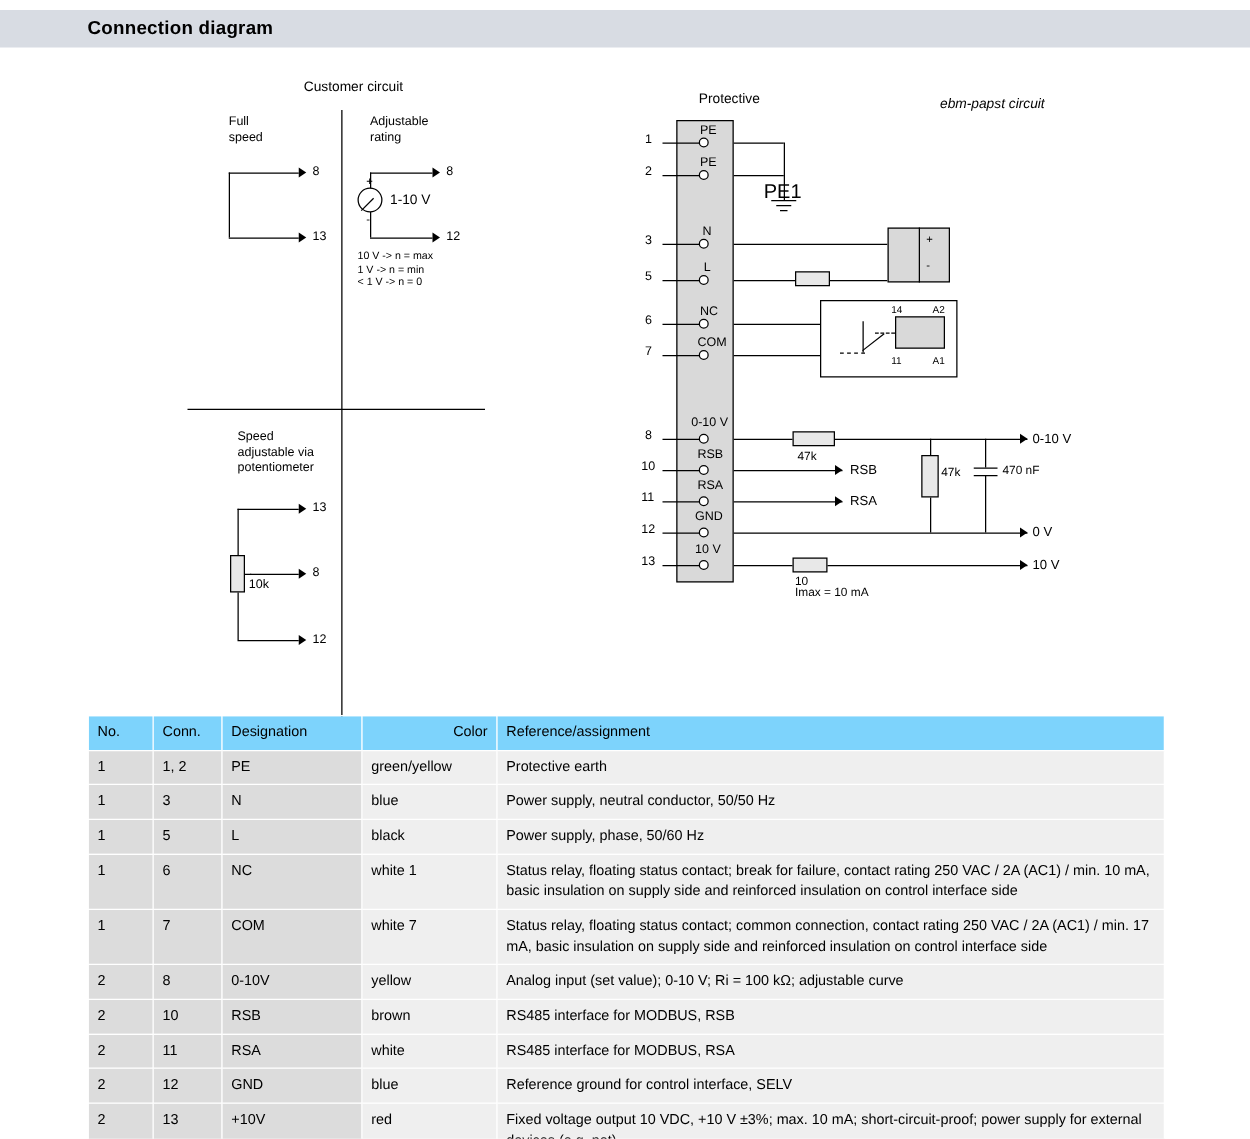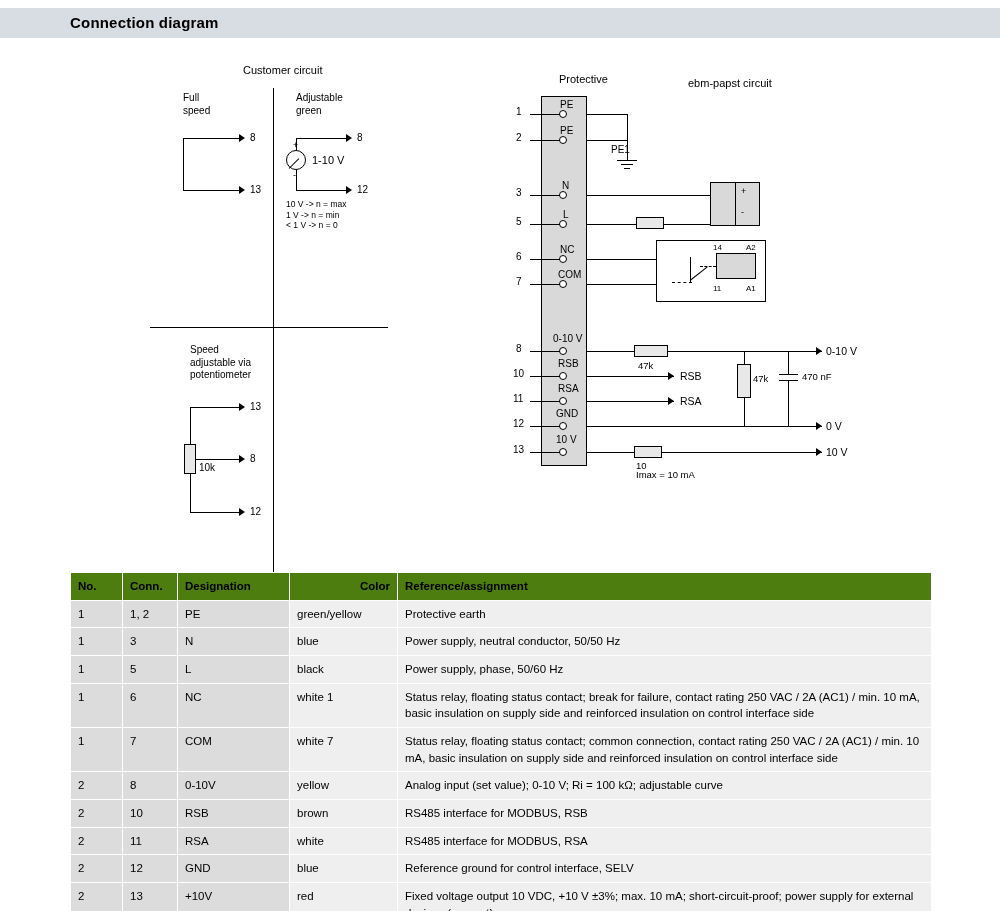--- a/index.html
+++ b/index.html
@@ -52,53 +52,53 @@
   
   table{
     position:absolute; left:70px; top:572px; width:862px;
     border-collapse:collapse; font-size:11.5px;
   }
   th,td{
     border:1px solid #ffffff;
     padding:5px 7px; text-align:left; vertical-align:top;
     line-height:1.45;
   }
-  thead th{ background:#4d7c0f; font-weight:bold; }
+  thead th{ background:#7dd3fc; font-weight:normal; }
   tbody tr td{ background:#efefef; }
   tbody tr td:first-child, tbody tr td:nth-child(2), tbody tr td:nth-child(3){ background:#dcdcdc; }
   tbody tr td:nth-child(3){ background:#dcdcdc; }
   .c0{ width:52px; } .c1{ width:55px; } .c2{ width:112px; } .c3{ width:108px;text-align:right; }
 </style>
 </head>
 <body>
 
 <div class="header-bar"></div>
 <div class="header-title">Connection diagram</div>
 
 <div class="diagram">
 
   <div class="cap" style="left:243px; top:20px;">Customer circuit</div>
   <div class="cap" style="left:559px; top:29px;">Protective</div>
-  <div class="cap" style="left:688px; top:33px;">ebm-papst circuit</div>
+  <div class="cap" style="left:752px; top:33px;font-style:italic;">ebm-papst circuit</div>
 
   <div class="ln vln" style="left:273px; top:44px; height:520px;"></div>
   <div class="ln hln" style="left:150px; top:283px; width:238px;"></div>
 
   <div class="lbl" style="left:183px; top:48px;">Full
 speed</div>
   <div class="ln hln" style="left:183px; top:94px; width:56px;"></div>
   <div class="ln vln" style="left:183px; top:94px; height:52px;"></div>
   <div class="ln hln" style="left:183px; top:146px; width:56px;"></div>
   <div class="arrow" style="left:239px; top:90px;"></div>
   <div class="arrow" style="left:239px; top:142px;"></div>
   <div class="tnum" style="left:250px; top:88px;">8</div>
   <div class="tnum" style="left:250px; top:140px;">13</div>
 
   <div class="lbl" style="left:296px; top:48px;">Adjustable
-green</div>
+rating</div>
   <div class="ln hln" style="left:296px; top:94px; width:50px;"></div>
   <div class="ln vln" style="left:296px; top:94px; height:52px;"></div>
   <div class="ln hln" style="left:296px; top:146px; width:50px;"></div>
   <div class="arrow" style="left:346px; top:90px;"></div>
   <div class="arrow" style="left:346px; top:142px;"></div>
   <div class="tnum" style="left:357px; top:88px;">8</div>
   <div class="tnum" style="left:357px; top:140px;">12</div>
 
   <div class="circ" style="left:286px; top:106px; width:20px; height:20px;"></div>
   <div class="ln" style="left:289px; top:124px; width:14px; height:1px; transform:rotate(-45deg); transform-origin:left center;"></div>
@@ -179,21 +179,21 @@
   <div class="ln hln" style="left:530px; top:382px; width:30px;"></div>
 
   <div class="tnum" style="left:513px; top:400px;">13</div>
   <div class="tname" style="left:556px; top:390px;">10 V</div>
   <div class="dot" style="left:559px; top:404px;"></div>
   <div class="ln hln" style="left:530px; top:408px; width:30px;"></div>
 
   <div class="ln hln" style="left:587px; top:70px; width:40px;"></div>
   <div class="ln hln" style="left:587px; top:96px; width:40px;"></div>
   <div class="ln vln" style="left:627px; top:70px; height:46px;"></div>
-  <div class="lbl" style="left:611px; top:100px; font-size:10px;">PE1</div>
+  <div class="lbl" style="left:611px; top:100px; font-size:16px;">PE1</div>
   <div class="ln hln" style="left:617px; top:116px; width:20px;"></div>
   <div class="ln hln" style="left:621px; top:120px; width:12px;"></div>
   <div class="ln hln" style="left:624px; top:124px; width:6px;"></div>
 
   <div class="ln hln" style="left:587px; top:151px; width:123px;"></div>
   <div class="ln hln" style="left:587px; top:180px; width:123px;"></div>
   <div class="res" style="left:636px; top:173px; width:28px; height:12px;"></div>
   <div class="box-gray" style="left:710px; top:138px; width:50px; height:44px;"></div>
   <div class="lbl" style="left:741px; top:142px; font-size:9px;">+</div>
   <div class="lbl" style="left:741px; top:163px; font-size:9px;">-</div>
@@ -285,21 +285,21 @@
       <td>6</td>
       <td>NC</td>
       <td>white 1</td>
       <td>Status relay, floating status contact; break for failure, contact rating 250 VAC / 2A (AC1) / min. 10 mA, basic insulation on supply side and reinforced insulation on control interface side</td>
     </tr>
     <tr>
       <td>1</td>
       <td>7</td>
       <td>COM</td>
       <td>white 7</td>
-      <td>Status relay, floating status contact; common connection, contact rating 250 VAC / 2A (AC1) / min. 10 mA, basic insulation on supply side and reinforced insulation on control interface side</td>
+      <td>Status relay, floating status contact; common connection, contact rating 250 VAC / 2A (AC1) / min. 17 mA, basic insulation on supply side and reinforced insulation on control interface side</td>
     </tr>
     <tr>
       <td>2</td>
       <td>8</td>
       <td>0-10V</td>
       <td>yellow</td>
       <td>Analog input (set value); 0-10 V; Ri = 100 kΩ; adjustable curve</td>
     </tr>
     <tr>
       <td>2</td>

